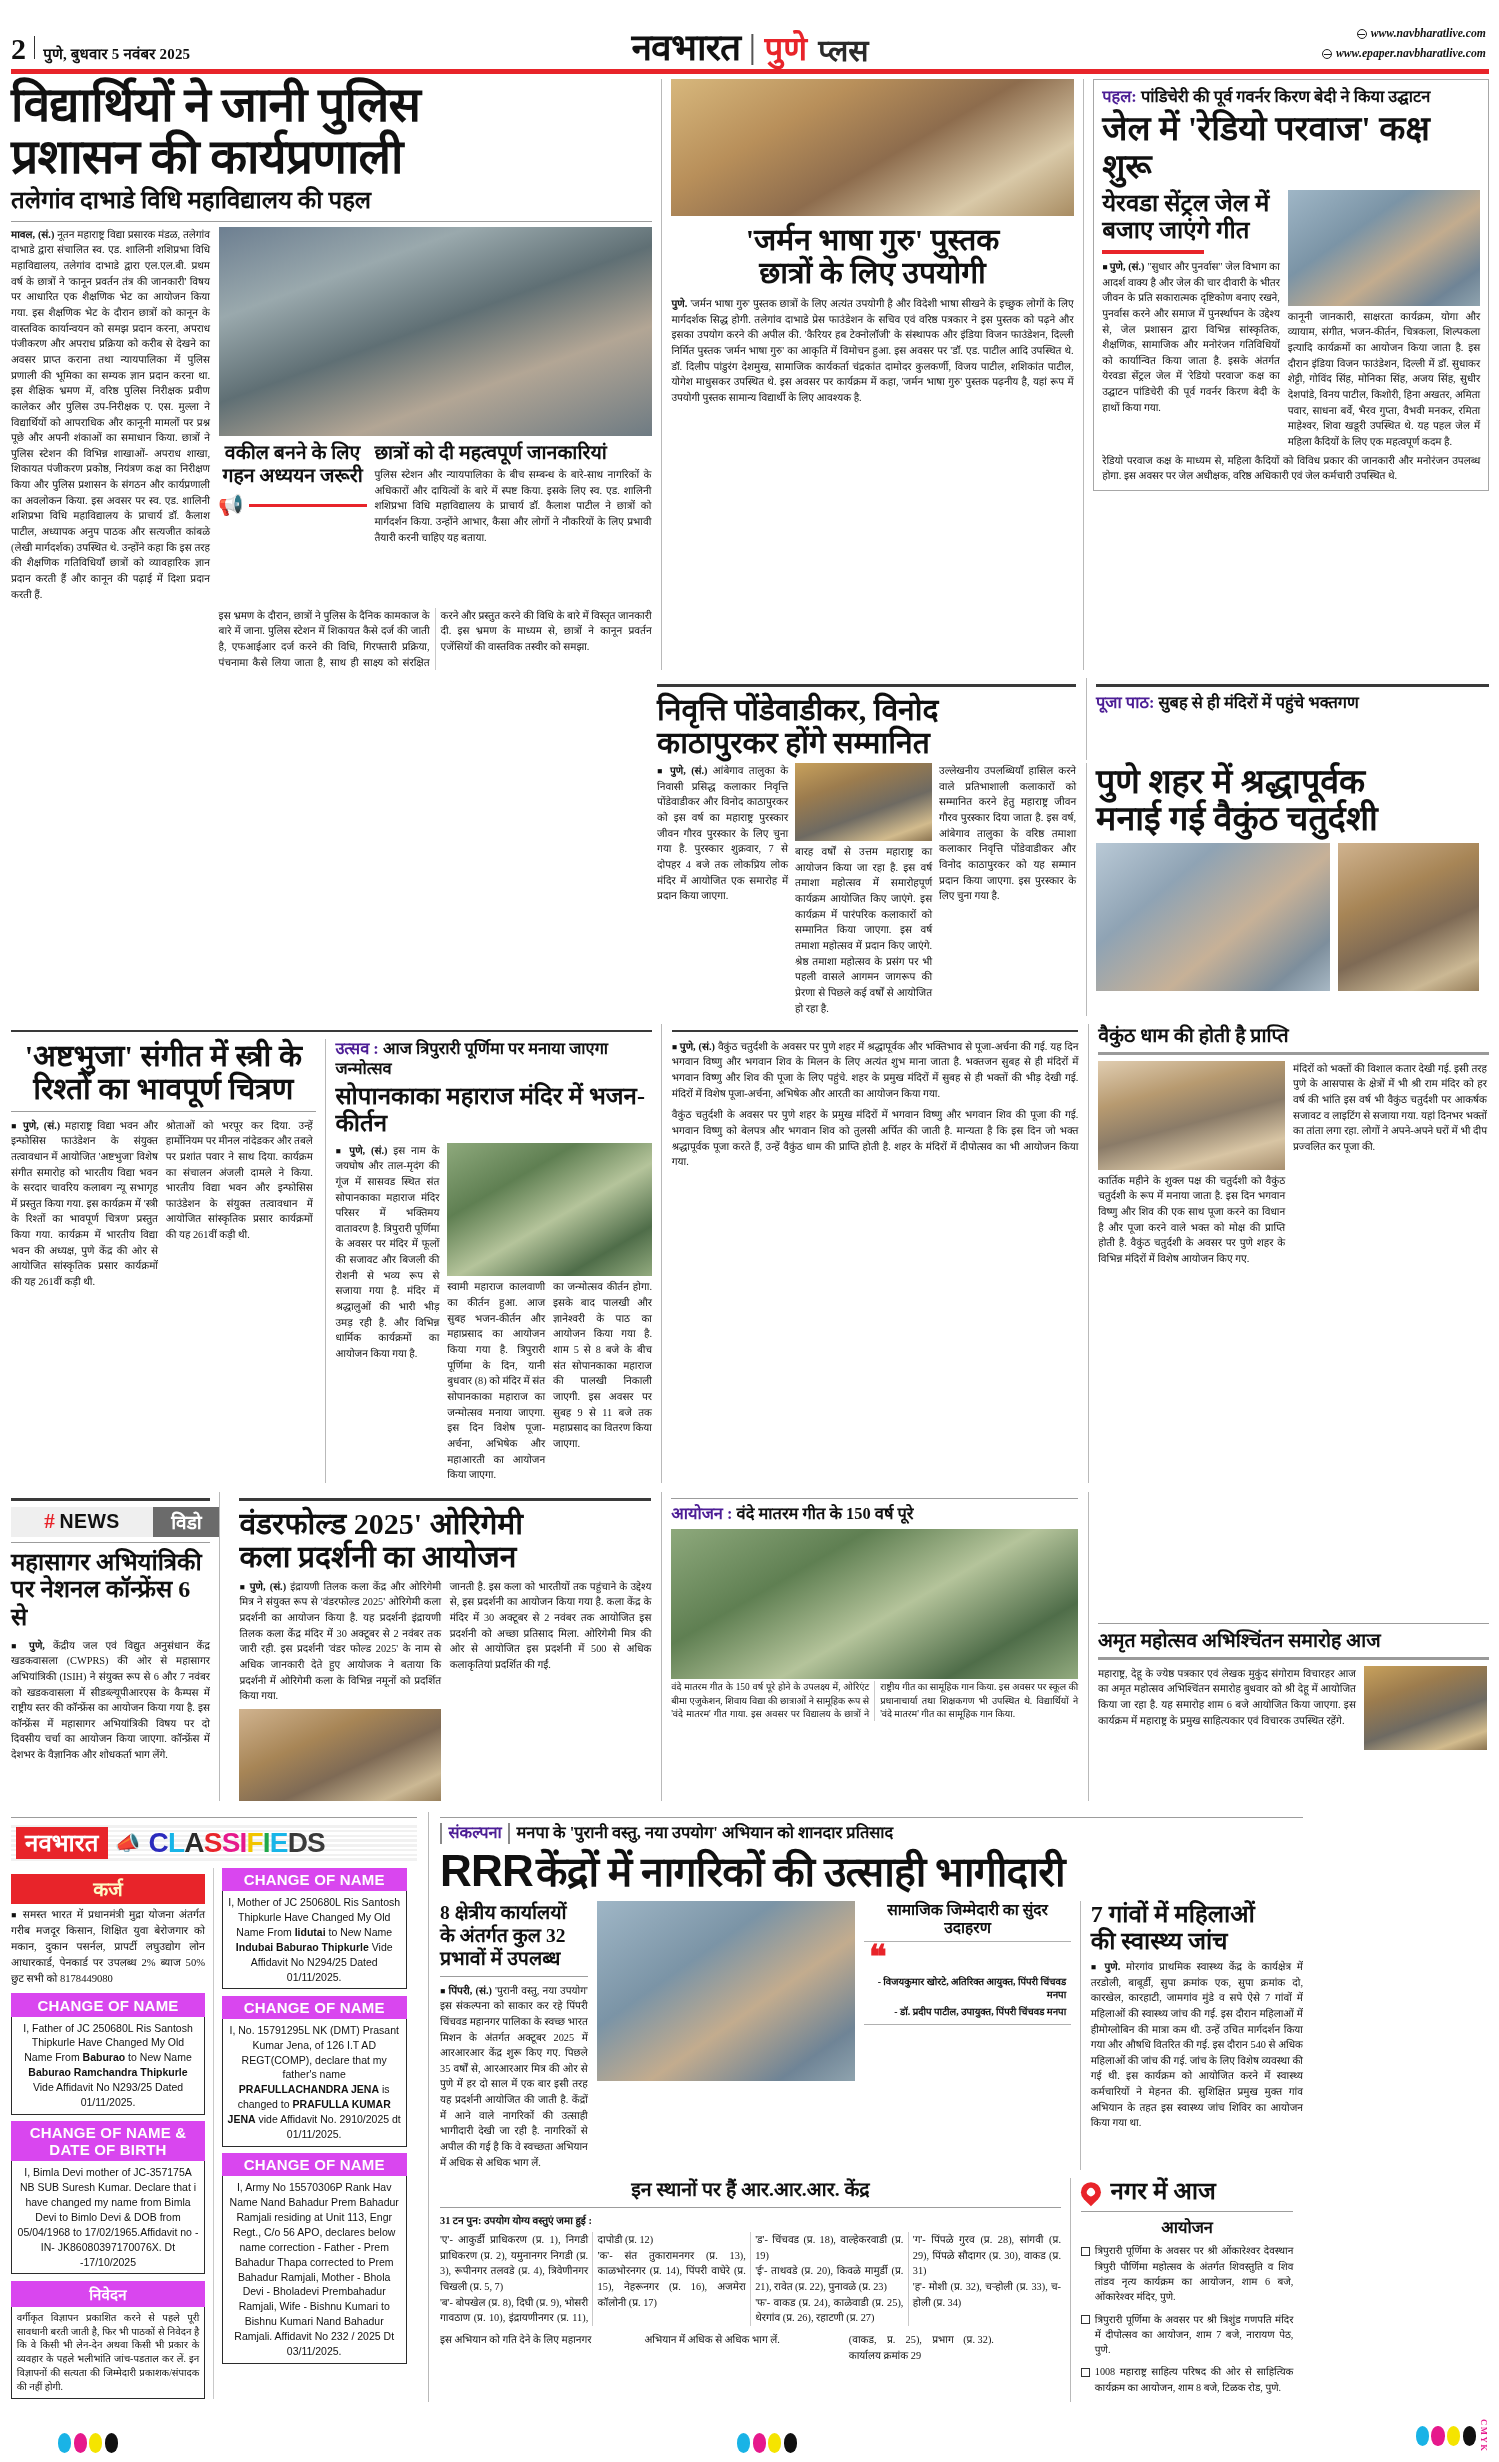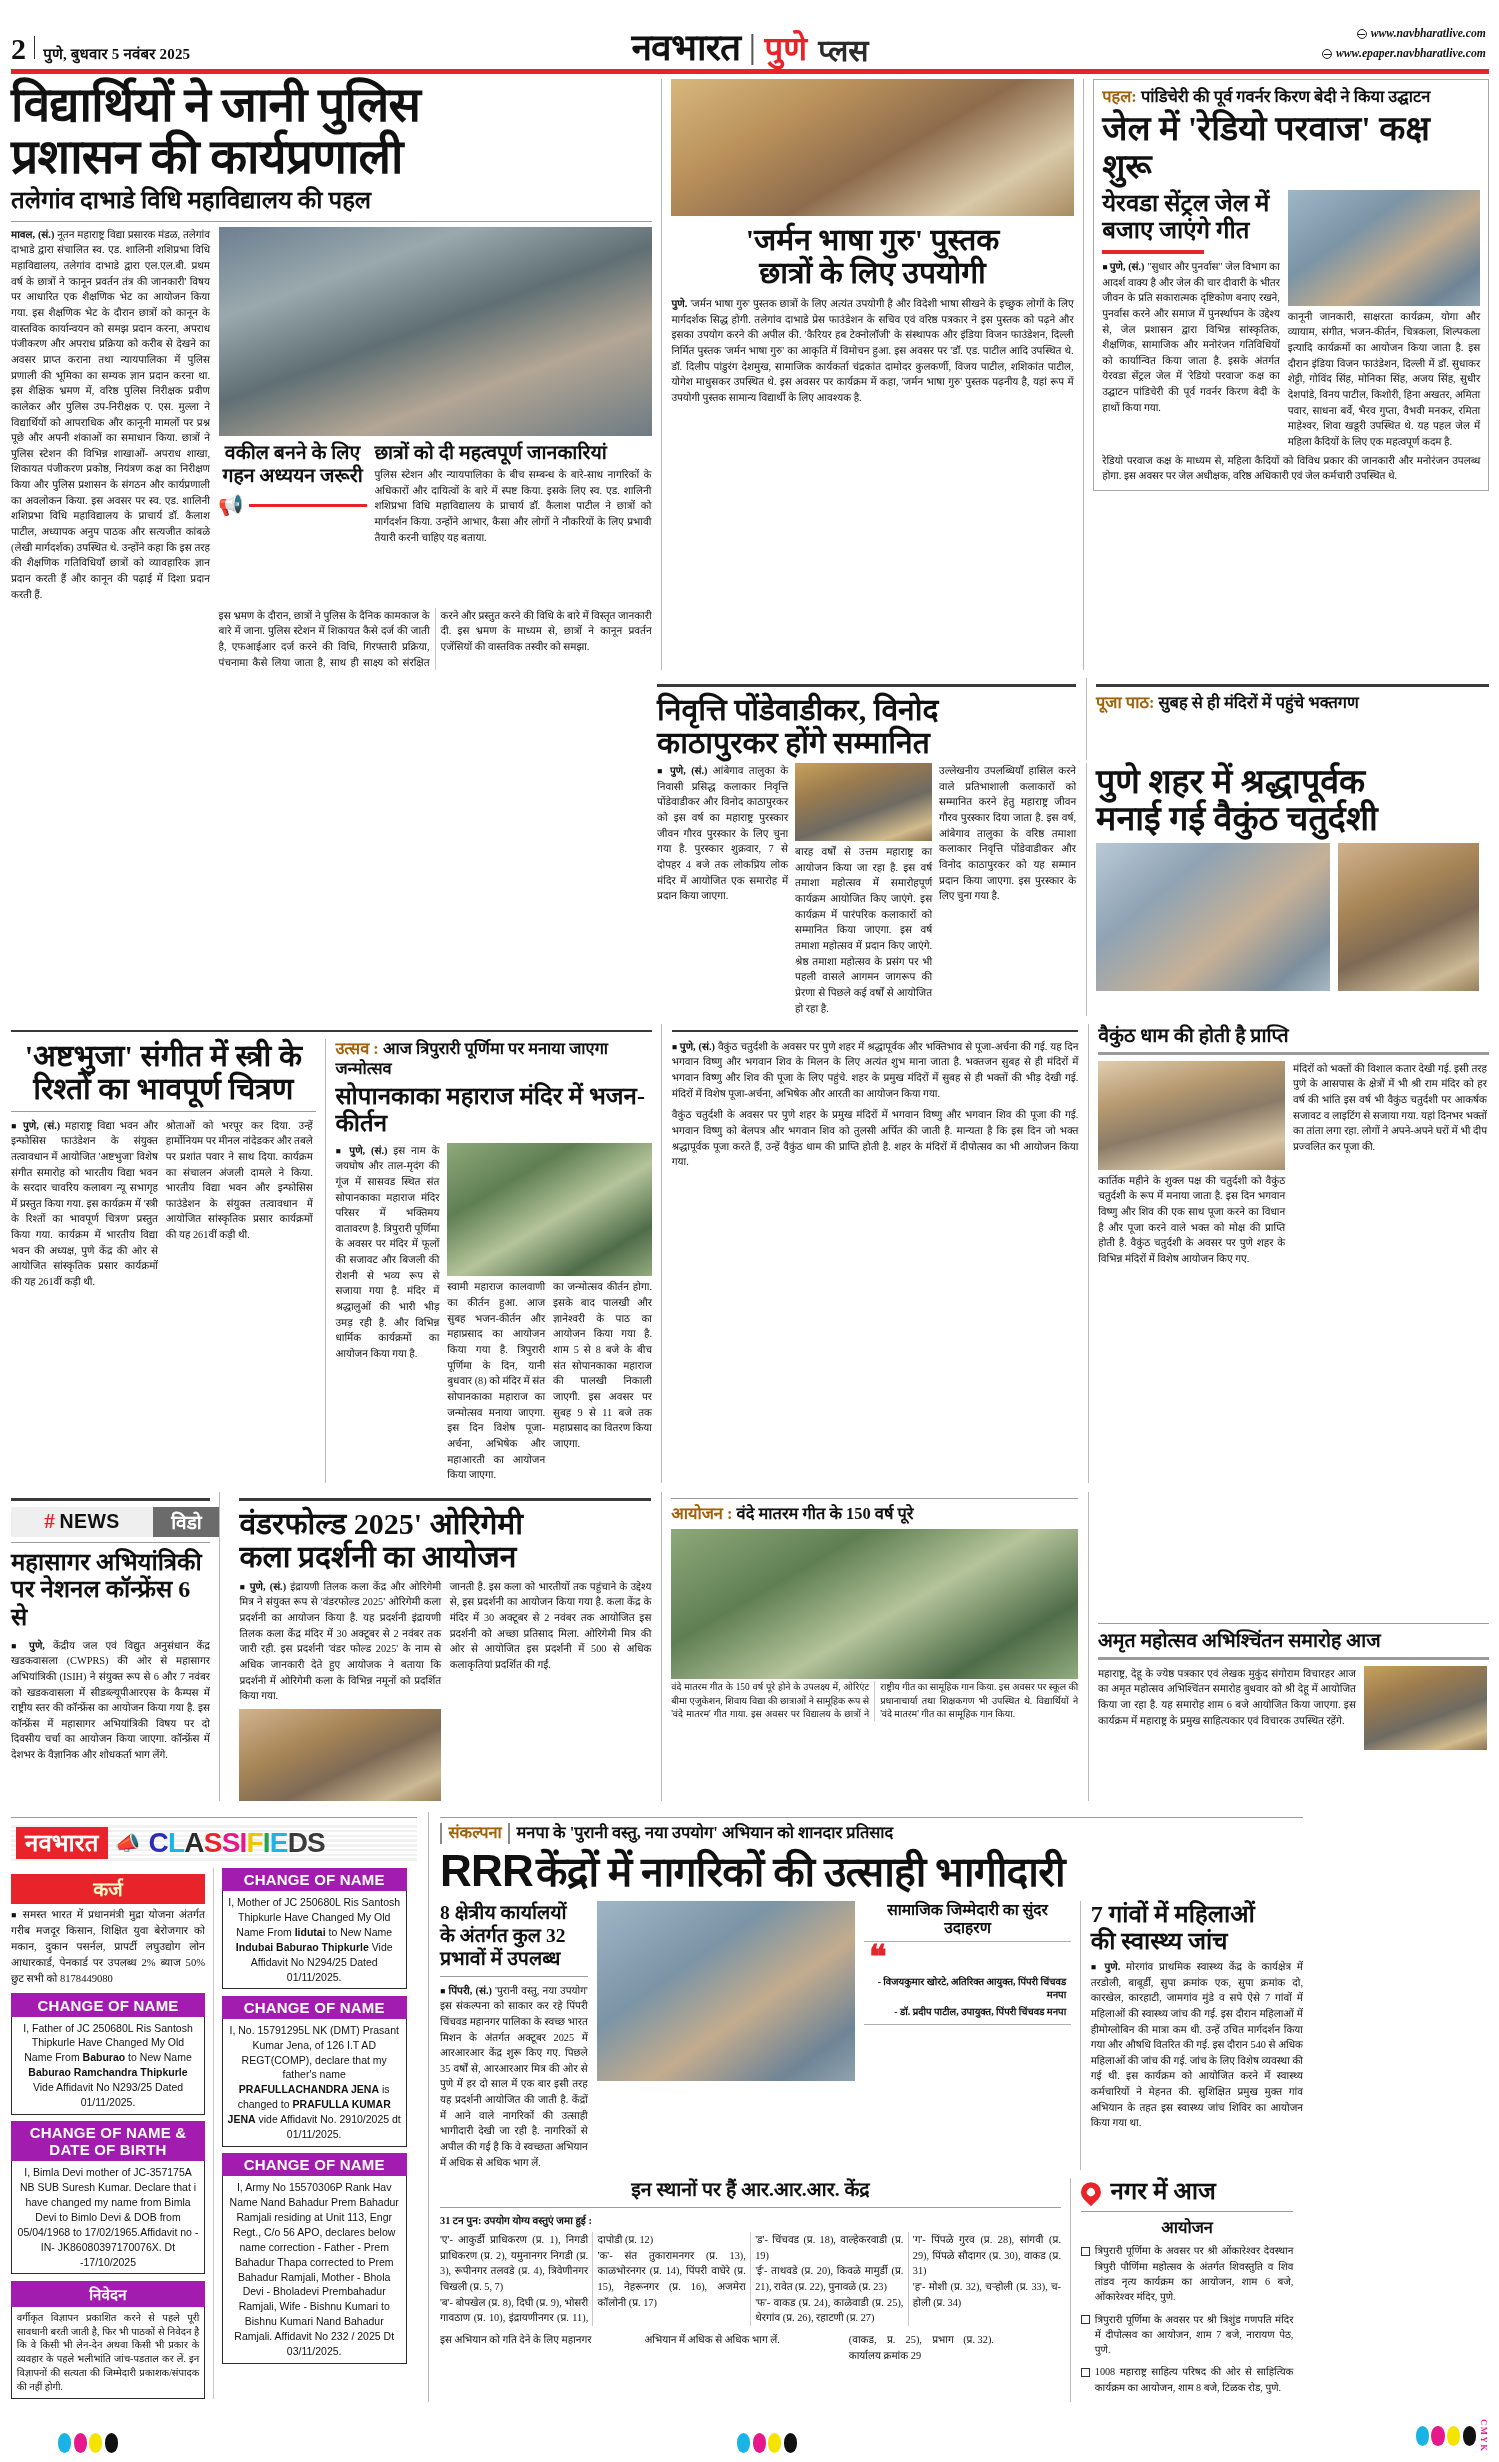--- a/index.html
+++ b/index.html
@@ -30,21 +30,21 @@
   .red-rule { height: 4.7px; background: #e8242a; margin: 2.3px 0 0 0; }
 
   
   .cols { display: flex; gap: 0; margin-top: 5.5px; }
   .colA { width: 641px; }
   .colB { width: 422px; border-left: 0.8px solid #b9b9b9; padding-left: 9.4px; margin-left: 9.4px; }
   .colC { width: 406px; border-left: 0.8px solid #b9b9b9; padding-left: 9.4px; margin-left: 9.4px; }
 
   
   .kicker { font-size: 16.4px; font-weight: bold; line-height: 1.25; }
-  .kicker .tag { color: #a16207; font-weight: bold; }
+  .kicker .tag { color: #4c1d95; font-weight: bold; }
   .hl-xxl { font-size: 48px; font-weight: bold; line-height: 1.08; letter-spacing: -0.8px; }
   .hl-xl { font-size: 34px; font-weight: bold; line-height: 1.1; }
   .hl-lg { font-size: 30px; font-weight: bold; line-height: 1.12; }
   .hl-md { font-size: 24px; font-weight: bold; line-height: 1.15; }
   .hl-sm { font-size: 19.5px; font-weight: bold; line-height: 1.2; }
   .subhead { font-size: 24px; font-weight: bold; line-height: 1.2; margin-top: 3.1px; }
   .body { font-size: 10.3px; line-height: 1.52; text-align: justify; }
   .body b { font-weight: bold; }
   .bullet-lead::before { content: "■ "; font-size: 8.6px; }
 
@@ -73,21 +73,21 @@
   .nb-hash { color: #e8242a; font-size: 21px; font-weight: bold; line-height: 1; }
   .nb-news { font-family: "Liberation Sans", sans-serif; font-size: 19.5px; font-weight: bold; letter-spacing: 0.4px; }
   .nb-right { width: 67px; background: #6b6b6b; color: #fff; display: flex; align-items: center; justify-content: center; font-size: 19px; font-weight: bold; }
 
   
   .cls-head { display: flex; align-items: center; gap: 7.8px; background: repeating-linear-gradient(0deg,#ffffff 0 2.3px,#f1f1f1 2.3px 4.7px); padding: 3.9px 4.7px; }
   .cls-nav { background: #e8242a; color: #fff; font-size: 24px; font-weight: bold; padding: 2.3px 9.4px; line-height: 1.15; }
   .cls-word { font-family: "Liberation Sans", sans-serif; font-size: 28px; font-weight: bold; letter-spacing: -0.8px; display: flex; }
   .megaphone { font-size: 20.3px; }
   .cls-red-label { background: #e8242a; color: #fef9c3; text-align: center; font-size: 19.5px; font-weight: bold; padding: 1.6px 0; margin-top: 5.5px; }
-  .con-head { background: #a21caf; color: #fff; text-align: center; font-family: "Liberation Sans", sans-serif; font-size: 15px; font-weight: bold; padding: 3.1px 0; letter-spacing: 0.2px; }
+  .con-head { background: #d946ef; color: #fff; text-align: center; font-family: "Liberation Sans", sans-serif; font-size: 15px; font-weight: bold; padding: 3.1px 0; letter-spacing: 0.2px; }
   .con-box { border: 0.8px solid #2b2b2b; border-top: none; padding: 3.9px 4.7px; font-family: "Liberation Sans", sans-serif; font-size: 10.5px; line-height: 1.42; text-align: center; }
   .con-box b { font-weight: bold; }
   .con-wrap { margin-top: 6.2px; }
 
   
   .quotebox { border-top: 0.8px solid #b0b0b0; border-bottom: 0.8px solid #b0b0b0; padding: 6.2px 4.7px; }
   .qmark { color: #e8242a; font-size: 33px; font-weight: bold; line-height: .6; font-family: "Liberation Serif", serif; }
   .qtext { font-size: 10.5px; line-height: 1.5; text-align: justify; font-style: italic; }
   .qattr { font-size: 9.8px; font-weight: bold; text-align: right; margin-top: 3.1px; }
 

